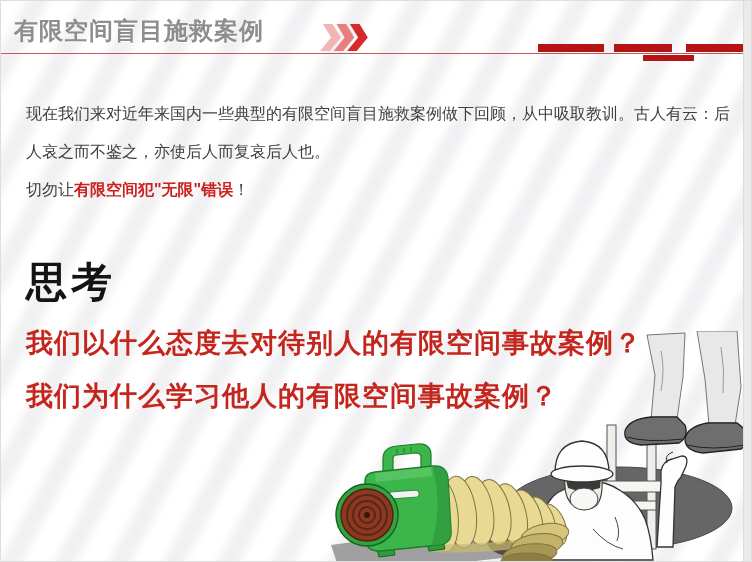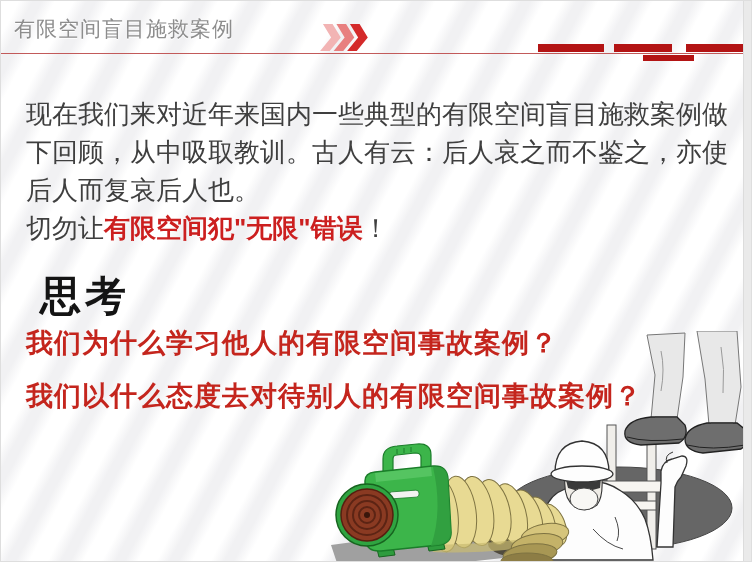--- a/index.html
+++ b/index.html
@@ -9,40 +9,40 @@
       repeating-linear-gradient(118deg,
         #ffffff 0px,#ffffff 16px,
         #f1f1f3 28px,#f1f1f3 36px,
         #ffffff 48px);
     border:1px solid #dedede;box-sizing:border-box;
     font-family:"Liberation Sans","DejaVu Sans",sans-serif;
   }
   
   .page-title{
     position:absolute;left:13px;top:14px;margin:0;
-    font-size:21px;font-weight:normal;color:#8d8d8d;letter-spacing:1px;
+    font-size:24px;font-weight:bold;color:#8d8d8d;letter-spacing:1px;
     text-shadow:0 1px 0 #ffffff;
   }
   .chevrons{position:absolute;left:318px;top:23px;width:58px;height:27px;}
   .header-line{position:absolute;left:0;top:52px;width:752px;height:1px;background:#c25a5a;}
   .hdr-dash{position:absolute;height:8px;top:43px;background:#b31414;}
   .hdr-dash.d1{left:537px;width:66px;}
   .hdr-dash.d2{left:613px;width:58px;}
   .hdr-dash.d3{left:685px;width:60px;}
   .hdr-dash.d4{top:54px;left:642px;width:51px;height:6px;}
   
   .intro{
     position:absolute;left:25px;top:94px;width:706px;
-    font-size:26px;line-height:38px;color:#3f3f3f;
+    font-size:16px;line-height:38px;color:#3f3f3f;
   }
   .intro p{margin:0;}
   .warning-red{color:#cc1f1f;font-weight:bold;}
   
   .think{
-    position:absolute;left:25px;top:254px;margin:14px;
+    position:absolute;left:25px;top:254px;margin:0;
     font-size:41px;font-weight:bold;color:#141414;letter-spacing:4px;text-align:center;
   }
   
   .questions{
     position:absolute;left:25px;top:316px;z-index:3;
     font-size:27px;font-weight:bold;color:#c4251d;line-height:53px;
     letter-spacing:1px;
   }
   .questions div{white-space:nowrap;}
   
@@ -72,22 +72,22 @@
   <div class="hdr-dash d4"></div>
 
   <div class="intro">
     <p>现在我们来对近年来国内一些典型的有限空间盲目施救案例做下回顾，从中吸取教训。古人有云：后人哀之而不鉴之，亦使后人而复哀后人也。</p>
     <p><span>切勿让</span><span class="warning-red">有限空间犯"无限"错误</span><span>！</span></p>
   </div>
 
   <h2 class="think">思考</h2>
 
   <div class="questions">
+    <div>我们以什么态度去对待别人的有限空间事故案例？</div>
     <div>我们为什么学习他人的有限空间事故案例？</div>
-    <div>我们以什么态度去对待别人的有限空间事故案例？</div>
   </div>
 
   <svg class="illus" viewBox="0 0 422 232" aria-hidden="true">
 
     <polygon points="0,214 140,195 238,202 234,220 118,233 6,232" fill="#a0a0a0"></polygon>
 
     <ellipse cx="288" cy="177" rx="113" ry="41" fill="#666666" stroke="#474747" stroke-width="1"></ellipse>
     <ellipse cx="195" cy="213" rx="38" ry="14" fill="#474133" opacity="0.9"></ellipse>
 
     <g stroke="#555555" stroke-width="1">

